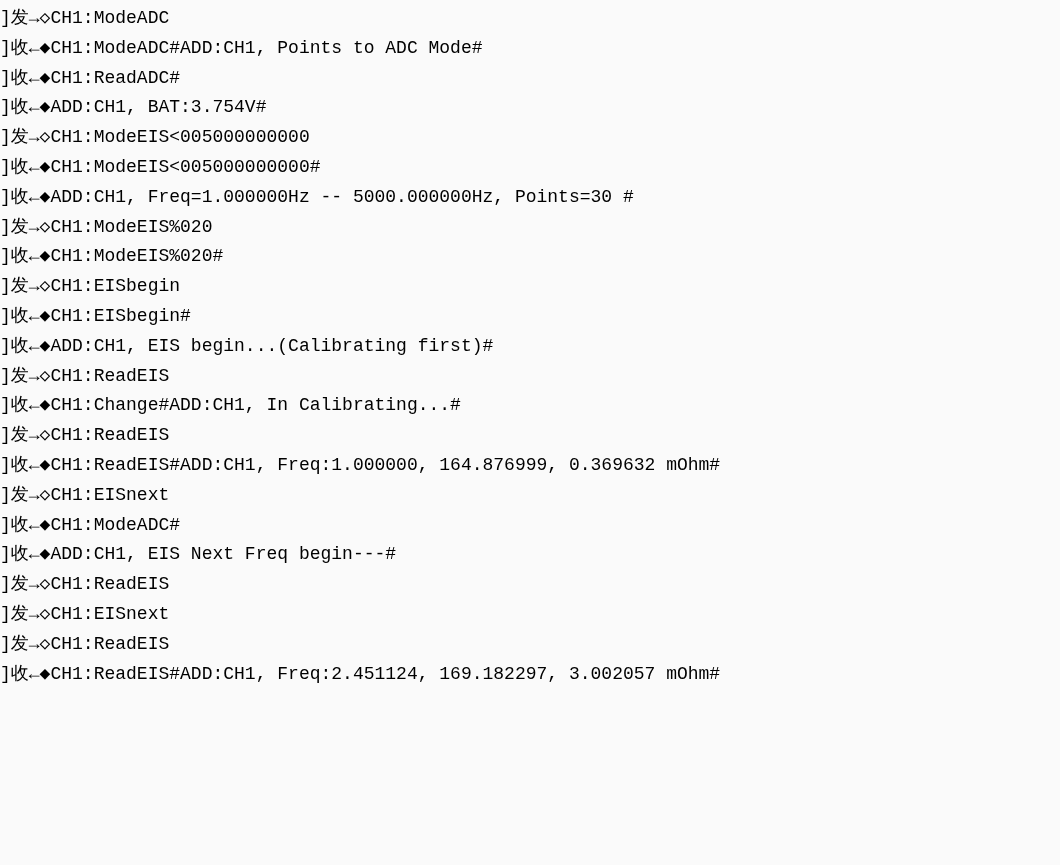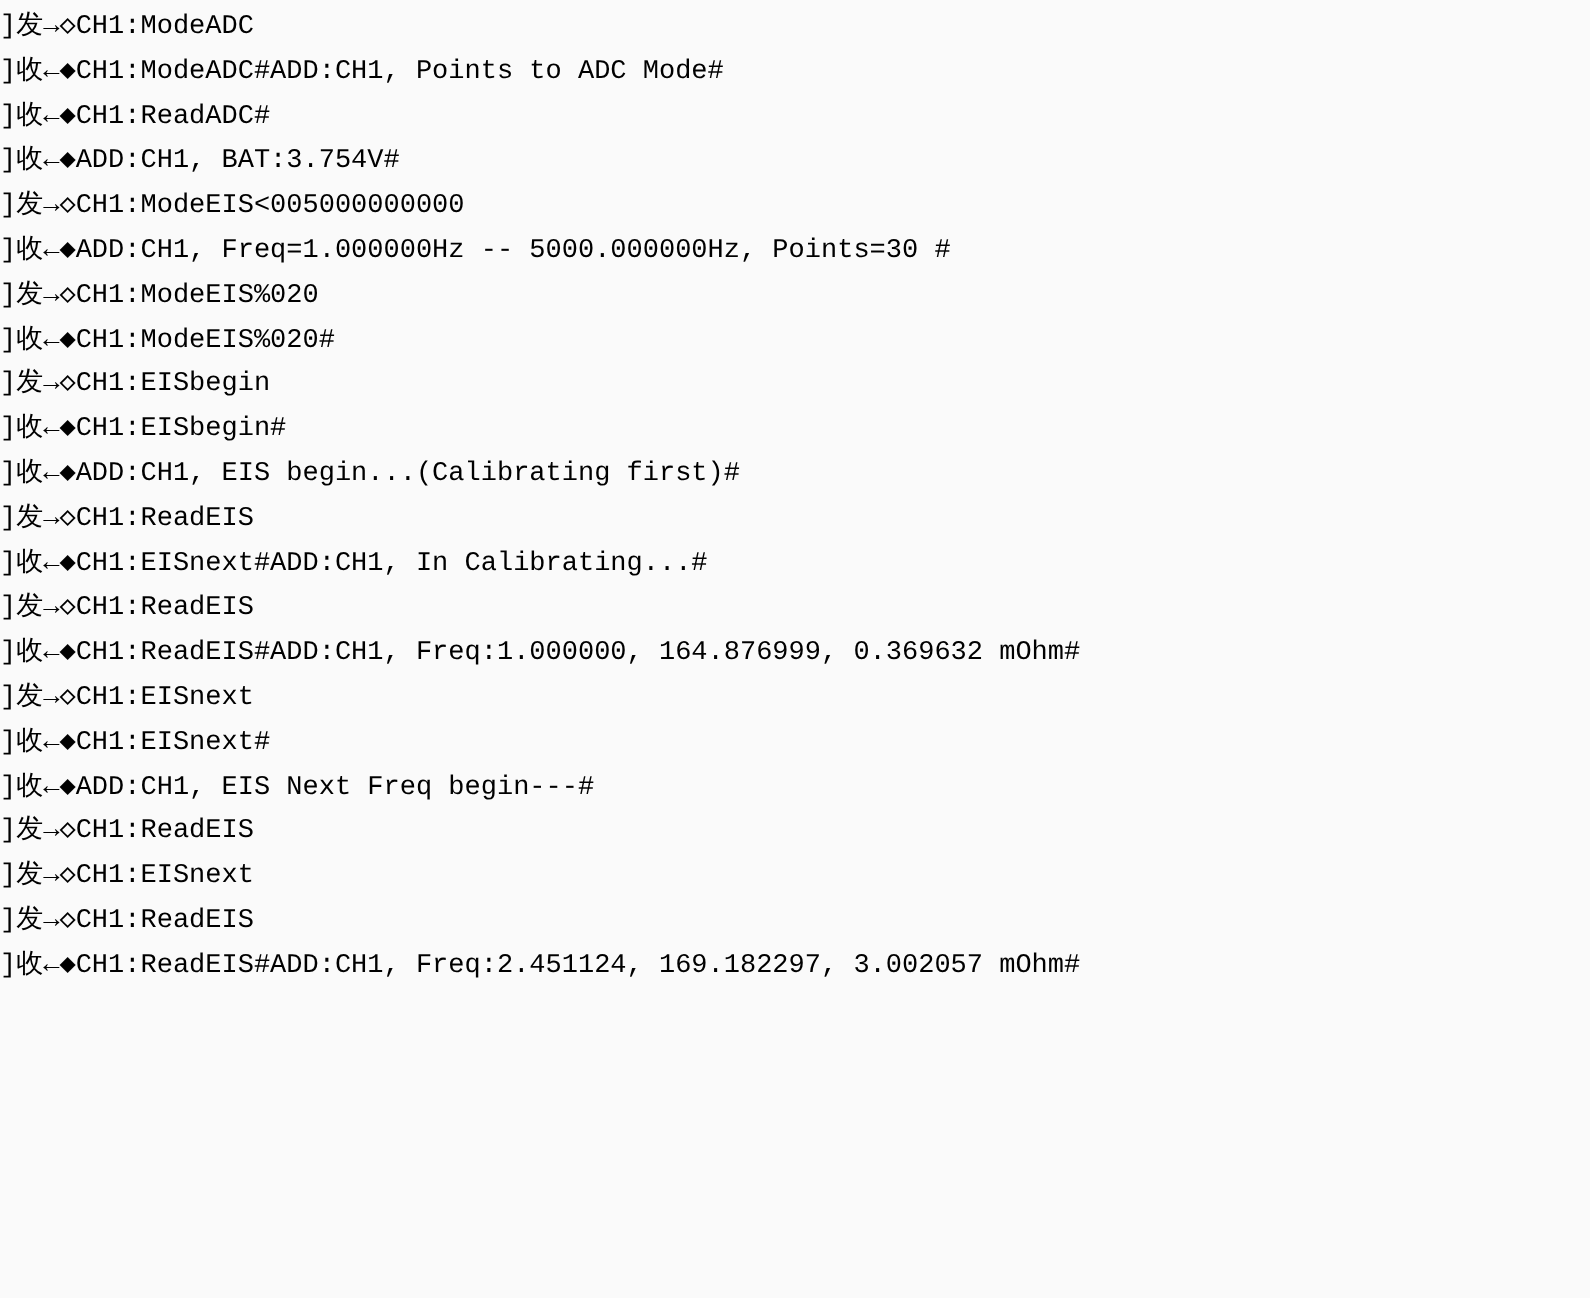--- a/index.html
+++ b/index.html
@@ -25,30 +25,31 @@
   </style>
 </head>
 <body>
 
 <div id="log-container">
     <div class="log-line">]发→◇CH1:ModeADC</div>
     <div class="log-line">]收←◆CH1:ModeADC#ADD:CH1, Points to ADC Mode#</div>
     <div class="log-line">]收←◆CH1:ReadADC#</div>
     <div class="log-line">]收←◆ADD:CH1, BAT:3.754V#</div>
     <div class="log-line">]发→◇CH1:ModeEIS&lt;005000000000</div>
+    <div class="log-line">]收←◆CH1:ModeEIS&lt;005000000000#</div>
     <div class="log-line">]收←◆ADD:CH1, Freq=1.000000Hz -- 5000.000000Hz, Points=30 #</div>
     <div class="log-line">]发→◇CH1:ModeEIS%020</div>
     <div class="log-line">]收←◆CH1:ModeEIS%020#</div>
     <div class="log-line">]发→◇CH1:EISbegin</div>
     <div class="log-line">]收←◆CH1:EISbegin#</div>
     <div class="log-line">]收←◆ADD:CH1, EIS begin...(Calibrating first)#</div>
     <div class="log-line">]发→◇CH1:ReadEIS</div>
-    <div class="log-line">]收←◆CH1:EISnext#ADD:CH1, In Calibrating...#</div>
+    <div class="log-line">]收←◆CH1:Change#ADD:CH1, In Calibrating...#</div>
     <div class="log-line">]发→◇CH1:ReadEIS</div>
     <div class="log-line">]收←◆CH1:ReadEIS#ADD:CH1, Freq:1.000000, 164.876999, 0.369632 mOhm#</div>
     <div class="log-line">]发→◇CH1:EISnext</div>
-    <div class="log-line">]收←◆CH1:EISnext#</div>
+    <div class="log-line">]收←◆CH1:ModeADC#</div>
     <div class="log-line">]收←◆ADD:CH1, EIS Next Freq begin---#</div>
     <div class="log-line">]发→◇CH1:ReadEIS</div>
     <div class="log-line">]发→◇CH1:EISnext</div>
     <div class="log-line">]发→◇CH1:ReadEIS</div>
     <div class="log-line">]收←◆CH1:ReadEIS#ADD:CH1, Freq:2.451124, 169.182297, 3.002057 mOhm#</div>
   </div>
 
 </body></html>

